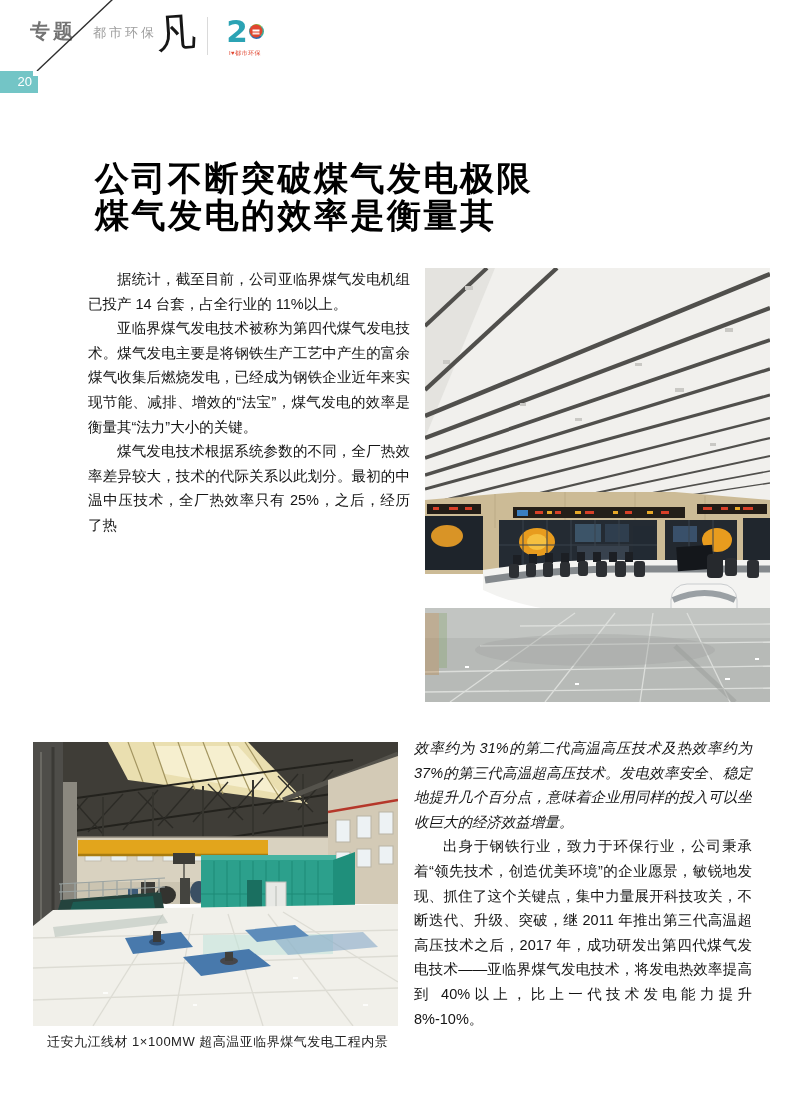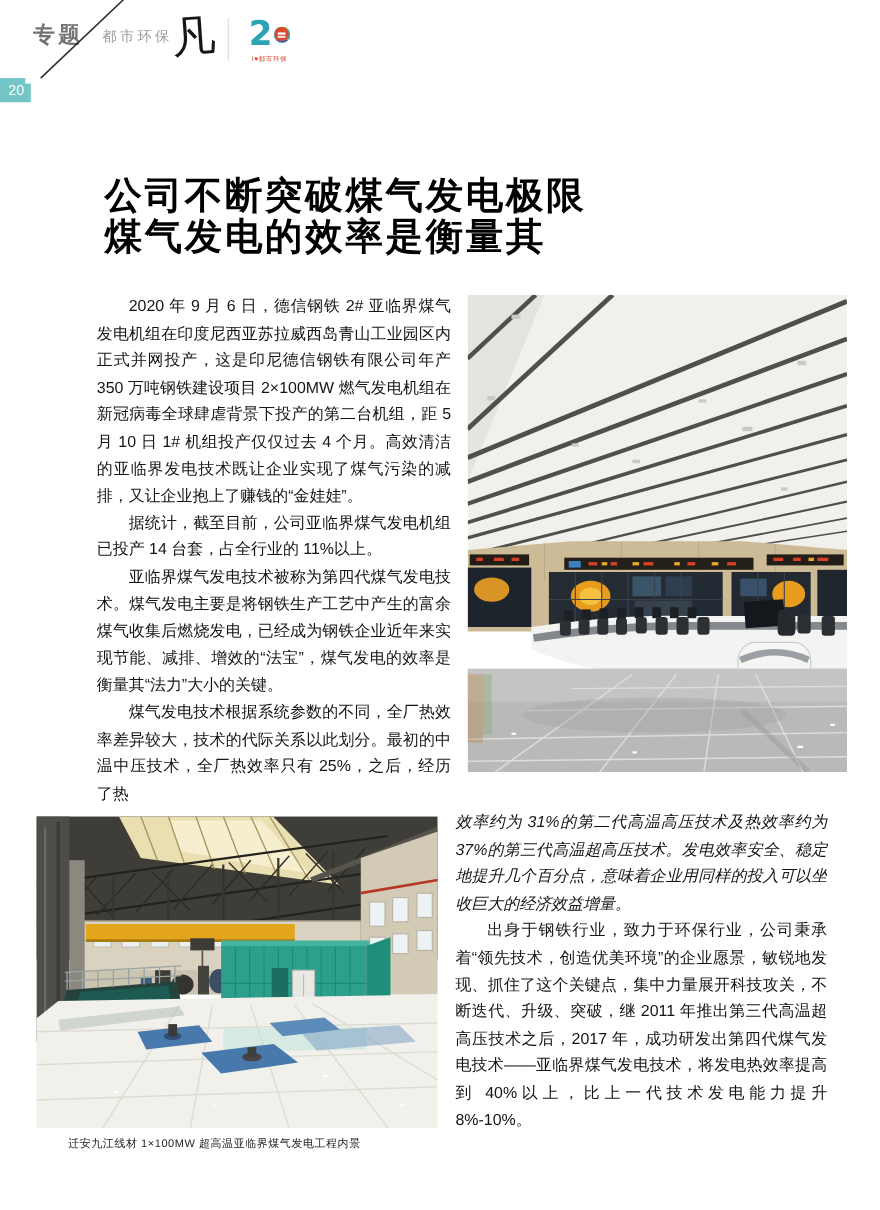--- a/index.html
+++ b/index.html
@@ -9,21 +9,21 @@
     margin:0 auto; overflow:hidden;
     font-family:"Liberation Sans","DejaVu Sans",sans-serif; color:#111;
   }
   
   .section-label{
     position:absolute; left:30px; top:18px; font-size:20px; font-weight:bold;
     color:#737373; letter-spacing:3px;
   }
   .header-line-svg{ position:absolute; left:0; top:0; width:130px; height:100px; pointer-events:none;}
   .page-tab{
-    position:absolute; left:0; top:71px; width:28px; height:22px; background:#73c5c6;
+    position:absolute; left:0; top:71px; width:38px; height:22px; background:#73c5c6;
     color:#fff; font-size:13px; text-align:right; line-height:22px; padding-right:6px;
   }
   .page-tab .notch{ position:absolute; right:0px; top:0px; width:5px; height:5px; background:#fff;}
   .brand-name{
     position:absolute; left:93px; top:24px; font-size:13px; color:#9d9d9d; letter-spacing:3px;
   }
   .brand-mark{
     position:absolute; left:156px; top:6px; font-size:40px; color:#161616;
     font-family:"DejaVu Serif","Liberation Serif",serif; transform:rotate(-4deg);
   }
@@ -58,21 +58,21 @@
   .col p{ text-indent:2em; }
   .col p.no-indent{ text-indent:0;font-style:italic; }
   .col-left{ left:88px; top:267px; width:322px; }
   .col-right{ left:414px; top:736px; width:338px; }
   
   .photo{ position:absolute; overflow:hidden; }
   .photo svg{ display:block; width:100%; height:100%; }
   .photo-control{ left:425px; top:268px; width:345px; height:434px; }
   .photo-hall{ left:33px; top:742px; width:365px; height:284px; }
   .photo-caption{
-    position:absolute; left:62px; top:1033px; font-size:10px; color:#222; letter-spacing:.5px;
+    position:absolute; left:47px; top:1033px; font-size:13px; color:#222; letter-spacing:.5px;
   }
 </style>
 </head>
 <body>
 
 <div id="page">
 
   <div class="section-label">专题</div>
 
   <svg class="header-line-svg" viewBox="0 0 130 100">
@@ -97,21 +97,20 @@
     </div>
     <div class="ann-tagline">I♥都市环保</div>
   </div>
 
   <div class="article-title">
     <div>公司不断突破煤气发电极限</div>
     <div>煤气发电的效率是衡量其</div>
   </div>
 
   <div class="col col-left">
-    <p>2020 年 9 月 6 日，德信钢铁 2# 亚临界煤气发电机组在印度尼西亚苏拉威西岛青山工业园区内正式并网投产，这是印尼德信钢铁有限公司年产 350 万吨钢铁建设项目 2×100MW 燃气发电机组在新冠病毒全球肆虐背景下投产的第二台机组，距 5 月 10 日 1# 机组投产仅仅过去 4 个月。高效清洁的亚临界发电技术既让企业实现了煤气污染的减排，又让企业抱上了赚钱的“金娃娃”。</p>
     <p>据统计，截至目前，公司亚临界煤气发电机组已投产 14 台套，占全行业的 11%以上。</p>
     <p>亚临界煤气发电技术被称为第四代煤气发电技术。煤气发电主要是将钢铁生产工艺中产生的富余煤气收集后燃烧发电，已经成为钢铁企业近年来实现节能、减排、增效的“法宝”，煤气发电的效率是衡量其“法力”大小的关键。</p>
     <p>煤气发电技术根据系统参数的不同，全厂热效率差异较大，技术的代际关系以此划分。最初的中温中压技术，全厂热效率只有 25%，之后，经历了热</p>
   </div>
 
   <div class="col col-right">
     <p class="no-indent">效率约为 31%的第二代高温高压技术及热效率约为 37%的第三代高温超高压技术。发电效率安全、稳定地提升几个百分点，意味着企业用同样的投入可以坐收巨大的经济效益增量。</p>
     <p>出身于钢铁行业，致力于环保行业，公司秉承着“领先技术，创造优美环境”的企业愿景，敏锐地发现、抓住了这个关键点，集中力量展开科技攻关，不断迭代、升级、突破，继 2011 年推出第三代高温超高压技术之后，2017 年，成功研发出第四代煤气发电技术——亚临界煤气发电技术，将发电热效率提高到 40%以上，比上一代技术发电能力提升 8%-10%。</p>
   </div>
 

